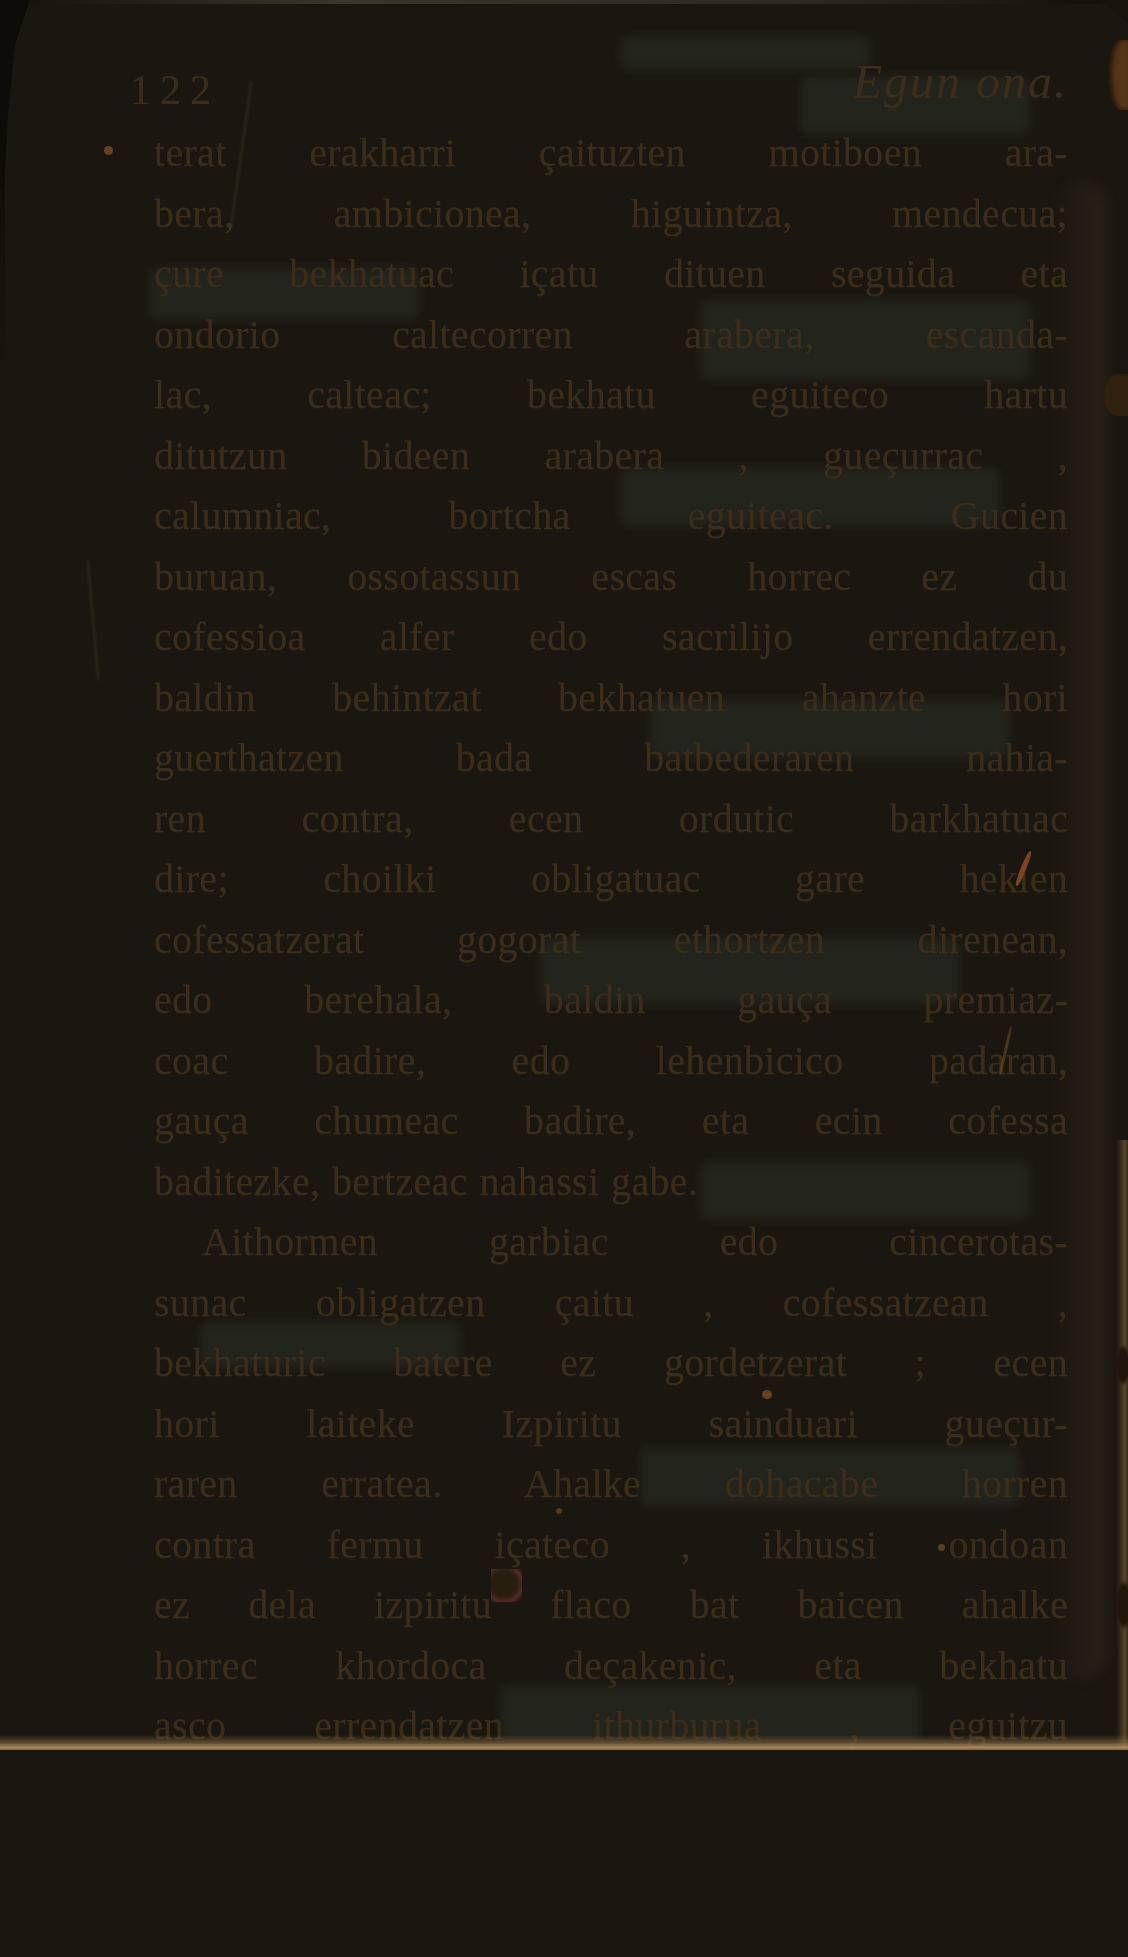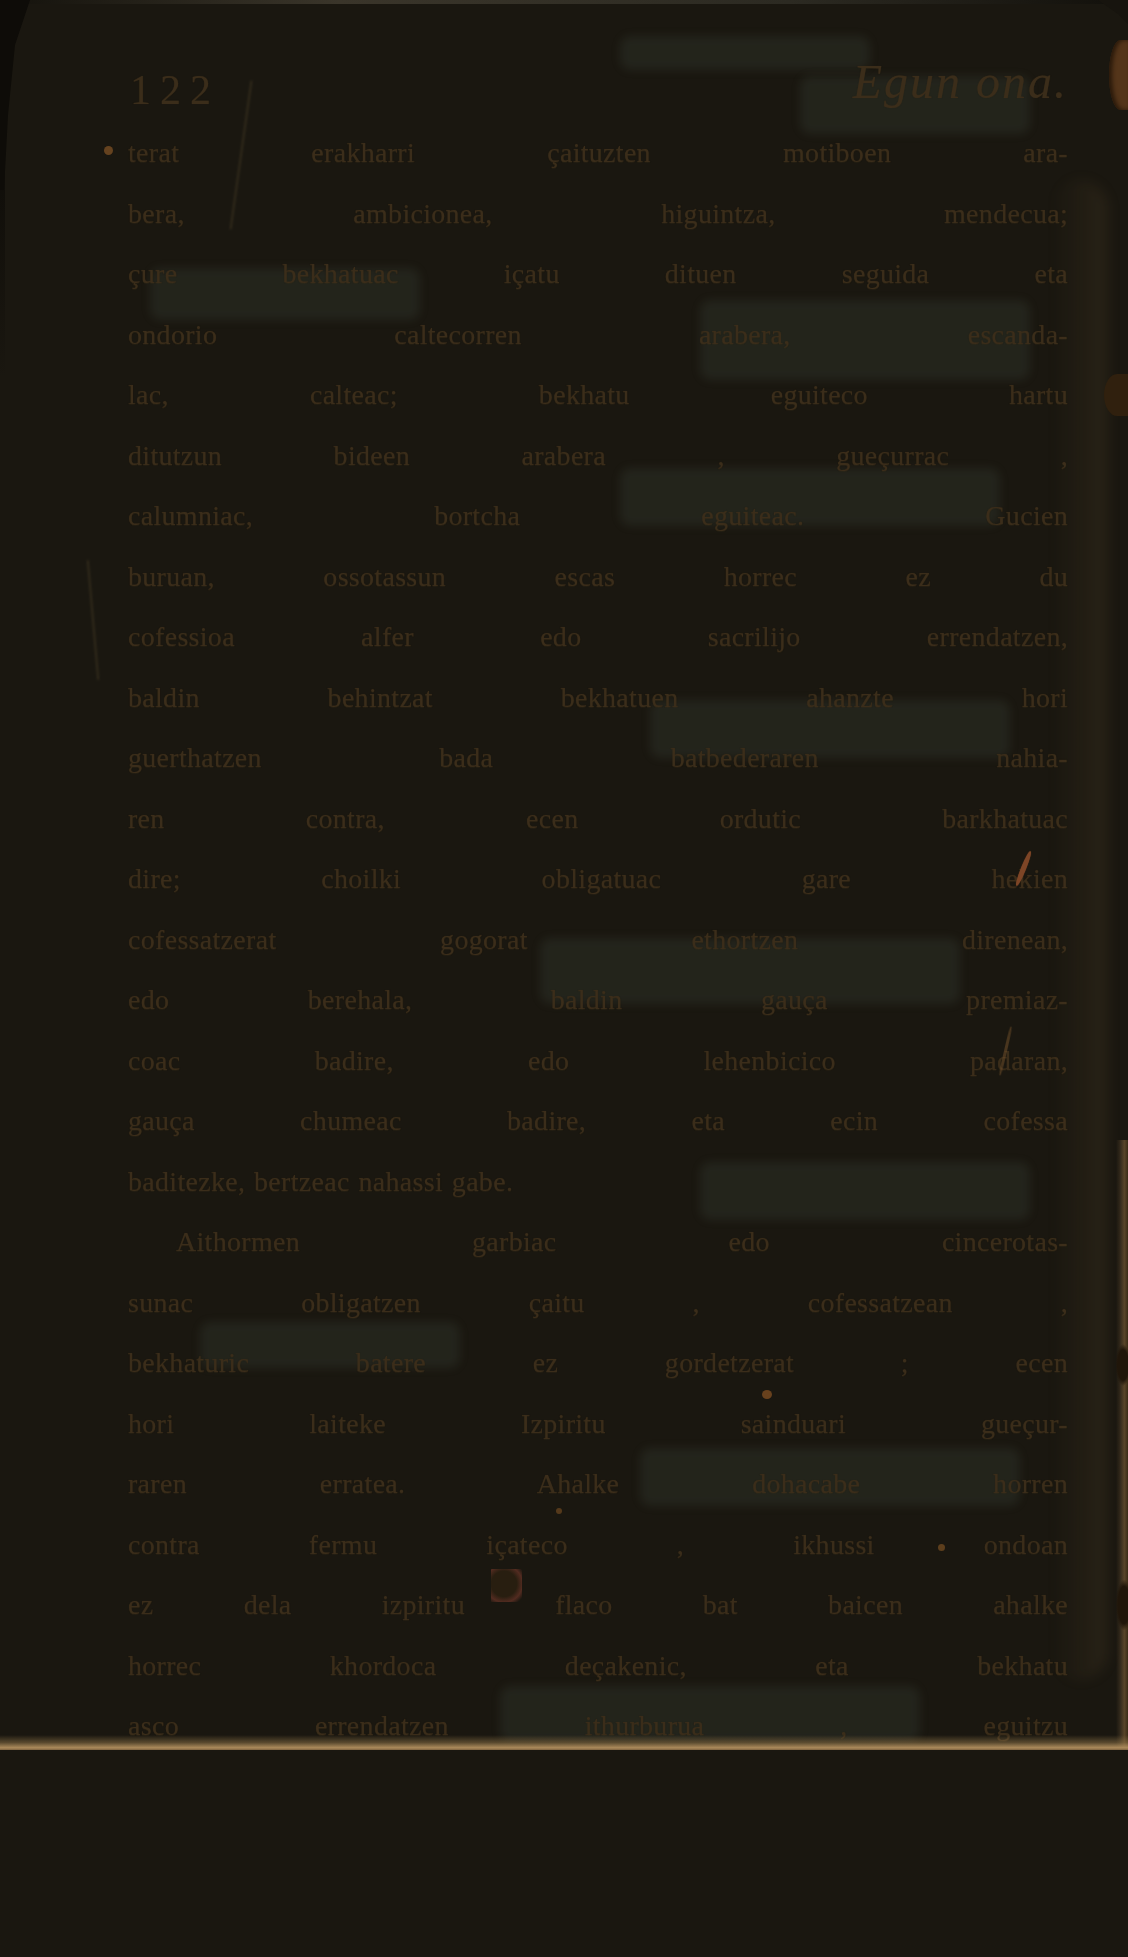--- a/index.html
+++ b/index.html
@@ -22,24 +22,25 @@
     font-size:42px;letter-spacing:9px;
     text-shadow:0 0 1px rgba(59,45,26,.55);
   }
   .title{
     position:absolute;left:0;top:0;width:100%;
     text-align:right;font-style:italic;font-size:48px;letter-spacing:2px;
     text-shadow:0 0 1px rgba(59,45,26,.5);
   }
   .body{position:absolute;left:128px;top:124px;width:940px;}
   .line{
-    font-size:28px;height:60.5px;line-height:57px;
+    font-size:40px;height:60.5px;line-height:57px;
     text-align:justify;text-align-last:justify;text-justify:inter-word;
     letter-spacing:.3px;word-spacing:1.5px;
     text-shadow:0 .8px 0 rgba(59,45,26,.28),0 0 1px rgba(59,45,26,.5);
+    margin-left:26px;
   }
   .line.indent{text-indent:48px;}
   .line.no-just{text-align-last:left;}
   
   .ghost{position:absolute;background:rgba(104,122,112,.13);filter:blur(4px);border-radius:10px;pointer-events:none;}
   
   .art{position:absolute;pointer-events:none;}
   .top-strip{left:0;top:0;width:1128px;height:4px;background:linear-gradient(90deg,#14120c,#3a352a 30%,#2c2a22 70%,#12100b);}
   .tl-corner{left:0;top:0;width:34px;height:190px;background:#0e0c08;
     clip-path:polygon(0 0,30px 0,15px 45px,8px 115px,4px 190px,0 190px);}

